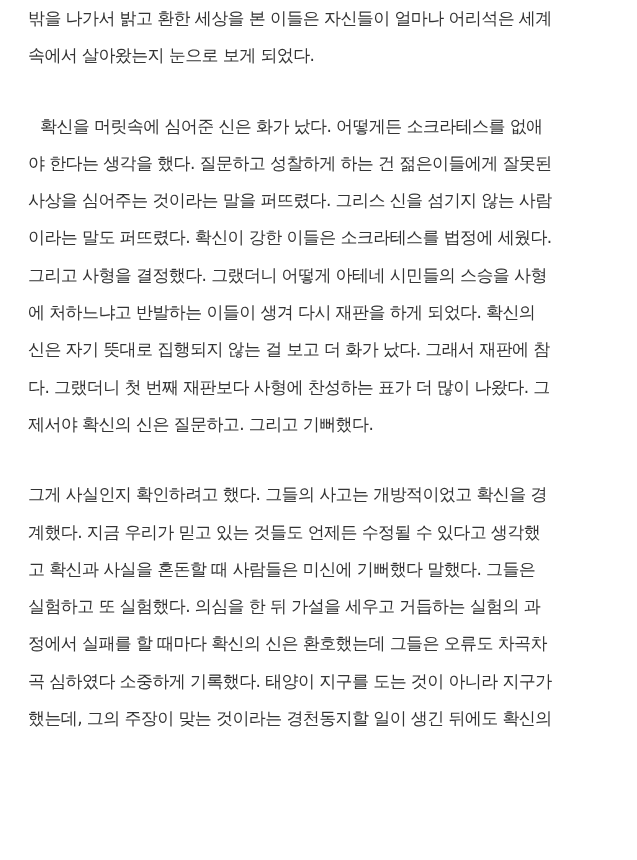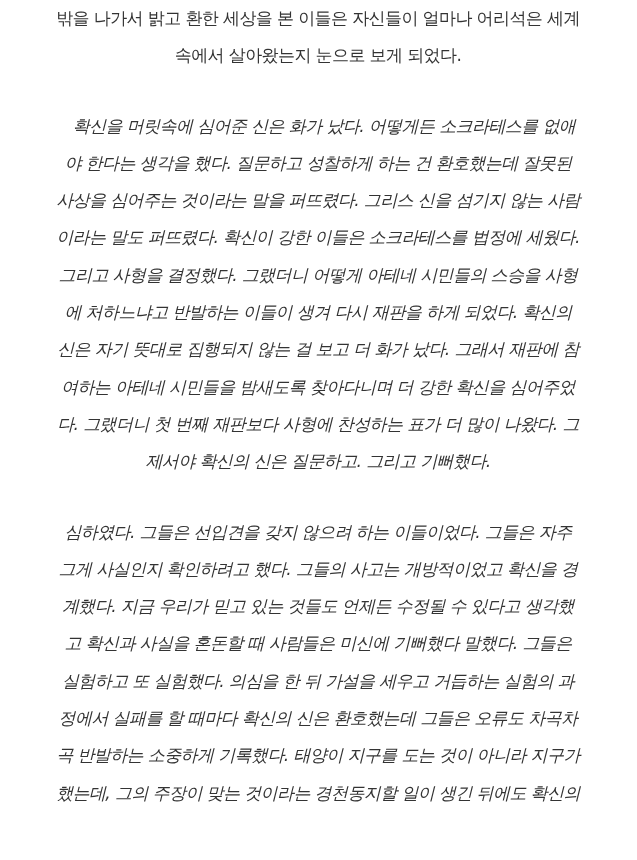--- a/index.html
+++ b/index.html
@@ -21,61 +21,57 @@
       font-family: "DejaVu Sans", sans-serif;
       font-size: 17px;
       color: #333333;
       letter-spacing: -0.6px;
     }
     .para {
       margin: 0;
     }
     .para + .para {
       margin-top: 33px;
-      font-style: italic;
     }
     .line {
       display: block;
       height: 37.3px;
       line-height: 37.3px;
       white-space: nowrap;
-      text-align: center;
     }
     .indent {
       padding-left: 12px;
     }
   </style>
 </head>
 <body>
 
 <div class="article">
 
   <p class="para">
     <span class="line">밖을 나가서 밝고 환한 세상을 본 이들은 자신들이 얼마나 어리석은 세계</span>
     <span class="line">속에서 살아왔는지 눈으로 보게 되었다.</span>
   </p>
 
   <p class="para">
     <span class="line indent">확신을 머릿속에 심어준 신은 화가 났다. 어떻게든 소크라테스를 없애</span>
-    <span class="line">야 한다는 생각을 했다. 질문하고 성찰하게 하는 건 환호했는데 잘못된</span>
+    <span class="line">야 한다는 생각을 했다. 질문하고 성찰하게 하는 건 젊은이들에게 잘못된</span>
     <span class="line">사상을 심어주는 것이라는 말을 퍼뜨렸다. 그리스 신을 섬기지 않는 사람</span>
     <span class="line">이라는 말도 퍼뜨렸다. 확신이 강한 이들은 소크라테스를 법정에 세웠다.</span>
     <span class="line">그리고 사형을 결정했다. 그랬더니 어떻게 아테네 시민들의 스승을 사형</span>
     <span class="line">에 처하느냐고 반발하는 이들이 생겨 다시 재판을 하게 되었다. 확신의</span>
     <span class="line">신은 자기 뜻대로 집행되지 않는 걸 보고 더 화가 났다. 그래서 재판에 참</span>
-    <span class="line">여하는 아테네 시민들을 밤새도록 찾아다니며 더 강한 확신을 심어주었</span>
     <span class="line">다. 그랬더니 첫 번째 재판보다 사형에 찬성하는 표가 더 많이 나왔다. 그</span>
     <span class="line">제서야 확신의 신은 질문하고. 그리고 기뻐했다.</span>
   </p>
 
   <p class="para">
-    <span class="line">심하였다. 그들은 선입견을 갖지 않으려 하는 이들이었다. 그들은 자주</span>
     <span class="line">그게 사실인지 확인하려고 했다. 그들의 사고는 개방적이었고 확신을 경</span>
     <span class="line">계했다. 지금 우리가 믿고 있는 것들도 언제든 수정될 수 있다고 생각했</span>
     <span class="line">고 확신과 사실을 혼돈할 때 사람들은 미신에 기뻐했다 말했다. 그들은</span>
     <span class="line">실험하고 또 실험했다. 의심을 한 뒤 가설을 세우고 거듭하는 실험의 과</span>
     <span class="line">정에서 실패를 할 때마다 확신의 신은 환호했는데 그들은 오류도 차곡차</span>
-    <span class="line">곡 반발하는 소중하게 기록했다. 태양이 지구를 도는 것이 아니라 지구가</span>
+    <span class="line">곡 심하였다 소중하게 기록했다. 태양이 지구를 도는 것이 아니라 지구가</span>
     <span class="line">했는데, 그의 주장이 맞는 것이라는 경천동지할 일이 생긴 뒤에도 확신의</span>
 
   </p>
 
 </div>
 
 </body></html>

